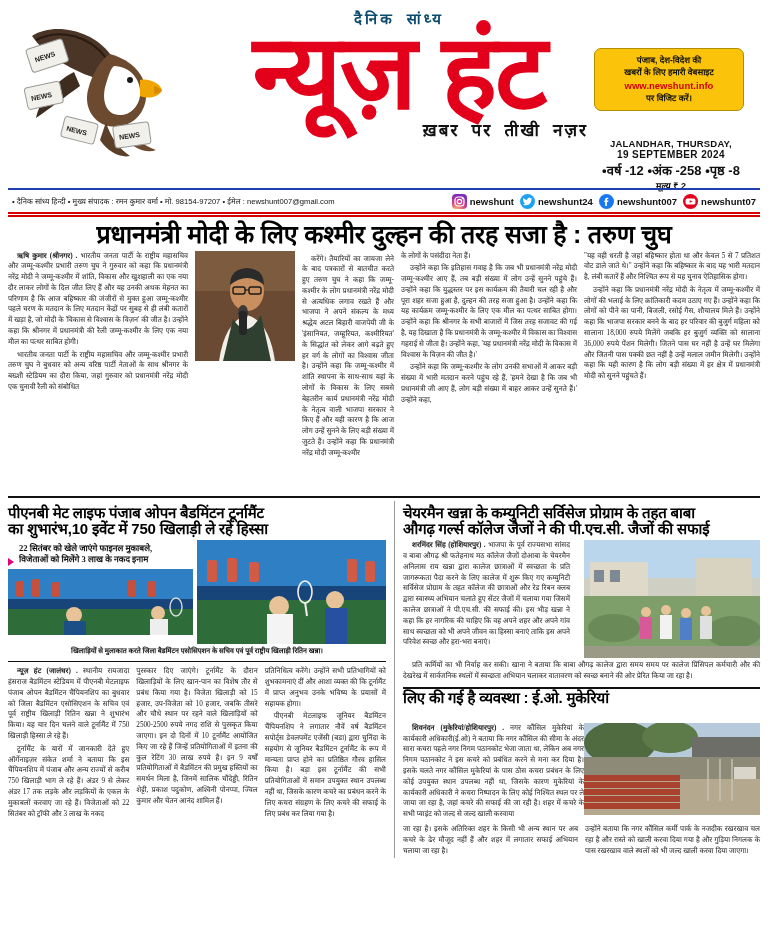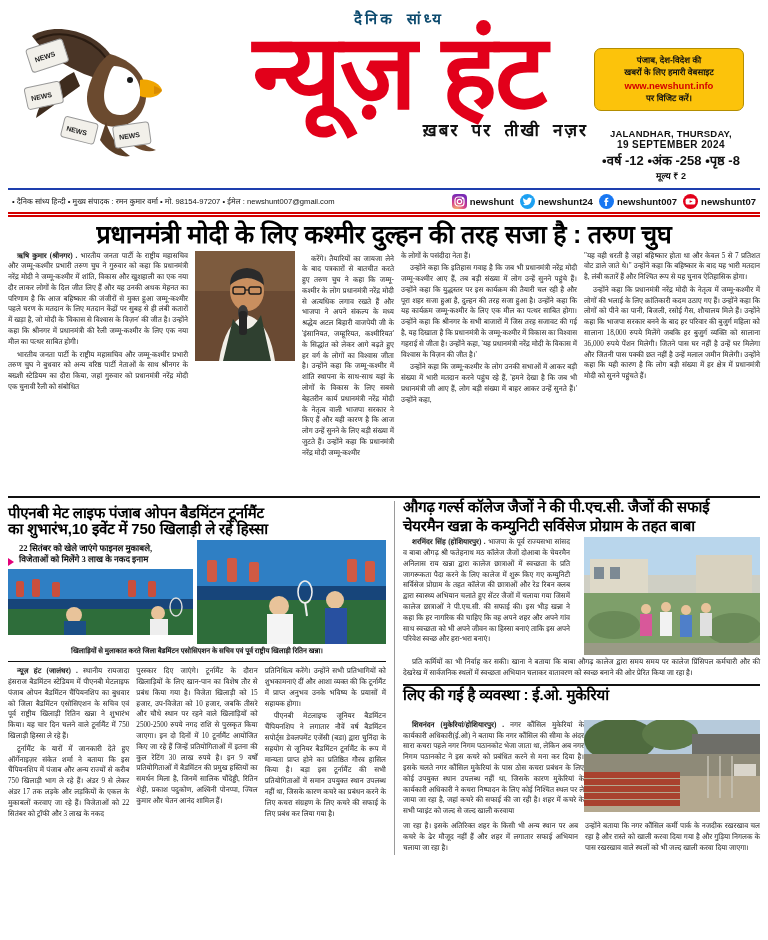--- a/index.html
+++ b/index.html
@@ -20,21 +20,21 @@
           font-family:Liberation Mono, monospace;margin-bottom:-6px;}
   .logo-main{font-size:104px;line-height:0.95;font-weight:bold;color:#e2001a;
              font-family:"Liberation Sans",sans-serif;letter-spacing:-2px;}
   .tagline{font-size:17px;font-weight:bold;color:#111;letter-spacing:2px;
            font-family:Liberation Mono, monospace;text-align:right;margin-top:-4px;padding-right:6px;}
 
   .webbox{position:absolute;right:16px;top:42px;width:140px;background:#fcc30b;
           border:1px solid #b38d00;border-radius:7px;padding:5px 4px;text-align:center;
           font-family:"Liberation Sans",sans-serif;font-size:8.5px;line-height:1.45;color:#111;font-weight:bold;}
   .webbox .url{color:#d40000;font-size:9.5px;}
-  .dateblock{position:absolute;right:14px;top:122px;width:150px;text-align:center;
+  .dateblock{position:absolute;right:14px;top:132px;width:150px;text-align:center;
              font-family:"Liberation Sans",sans-serif;font-weight:bold;color:#111;}
   .dateblock .city{font-size:9.5px;letter-spacing:.2px;}
   .dateblock .date{font-size:10px;letter-spacing:.4px;}
   .dateblock .issue{font-size:13px;margin-top:1px;}
   .dateblock .price{font-size:9px;}
 
   
   .strip{border-top:2px solid #1e3fae;border-bottom:2px solid #d40000;
          height:22px;display:flex;align-items:center;margin-top:2px;position:relative;gap:20px;}
   .strip .left{font-size:7.6px;font-family:"Liberation Sans",sans-serif;color:#111;
@@ -328,22 +328,22 @@
           </div>
         </div>
       </div>
     </div>
 
     <div class="vline"></div>
 
     <div style="flex:1;">
 
       <div>
+        <h1 class="head h-mid">चेयरमैन खन्ना के कम्युनिटी सर्विसेज प्रोग्राम के तहत बाबा</h1>
         <h1 class="head h-mid" style="margin-top:-2px;">औगढ़ गर्ल्स कॉलेज जैजों ने की पी.एच.सी. जैजों की सफाई</h1>
-        <h1 class="head h-mid">चेयरमैन खन्ना के कम्युनिटी सर्विसेज प्रोग्राम के तहत बाबा</h1>
 
         <div style="display:flex;gap:14px;margin-top:3px;">
           <div style="flex:1;">
             <div class="body-txt">
               <p><span class="byline">शरमिंदर सिंह (होशियारपुर) .</span> <span>भाजपा के पूर्व राज्यसभा सांसद व बाबा औगढ़ श्री फतेहनाथ मठ कॉलेज जैजों दोआबा के चेयरमैन अनिलास राय खन्ना द्वारा कालेज छात्राओं में स्वच्छता के प्रति जागरूकता पैदा करने के लिए कालेज में शुरू किए गए कम्युनिटी सर्विसेज प्रोग्राम के तहत कॉलेज की छात्राओं और रेड रिबन क्लब द्वारा स्वास्थ्य अभियान चलाते हुए सेंटर जैजों में चलाया गया जिसमें कालेज छात्राओं ने पी.एच.सी. की सफाई की। इस भीड़ खन्ना ने कहा कि हर नागरिक की चाहिए कि वह अपने शहर और अपने गांव साथ स्वच्छता को भी अपने जीवन का हिस्सा बनाएं ताकि इस अपने परिवेश स्वच्छ और हरा-भरा बनाएं।</span></p>
             </div>
           </div>
           <div style="flex:0 0 176px;">
             <div class="photo ph-college" style="width:176px;height:118px;">
               <svg width="176" height="118" viewBox="0 0 176 118" preserveAspectRatio="none">

